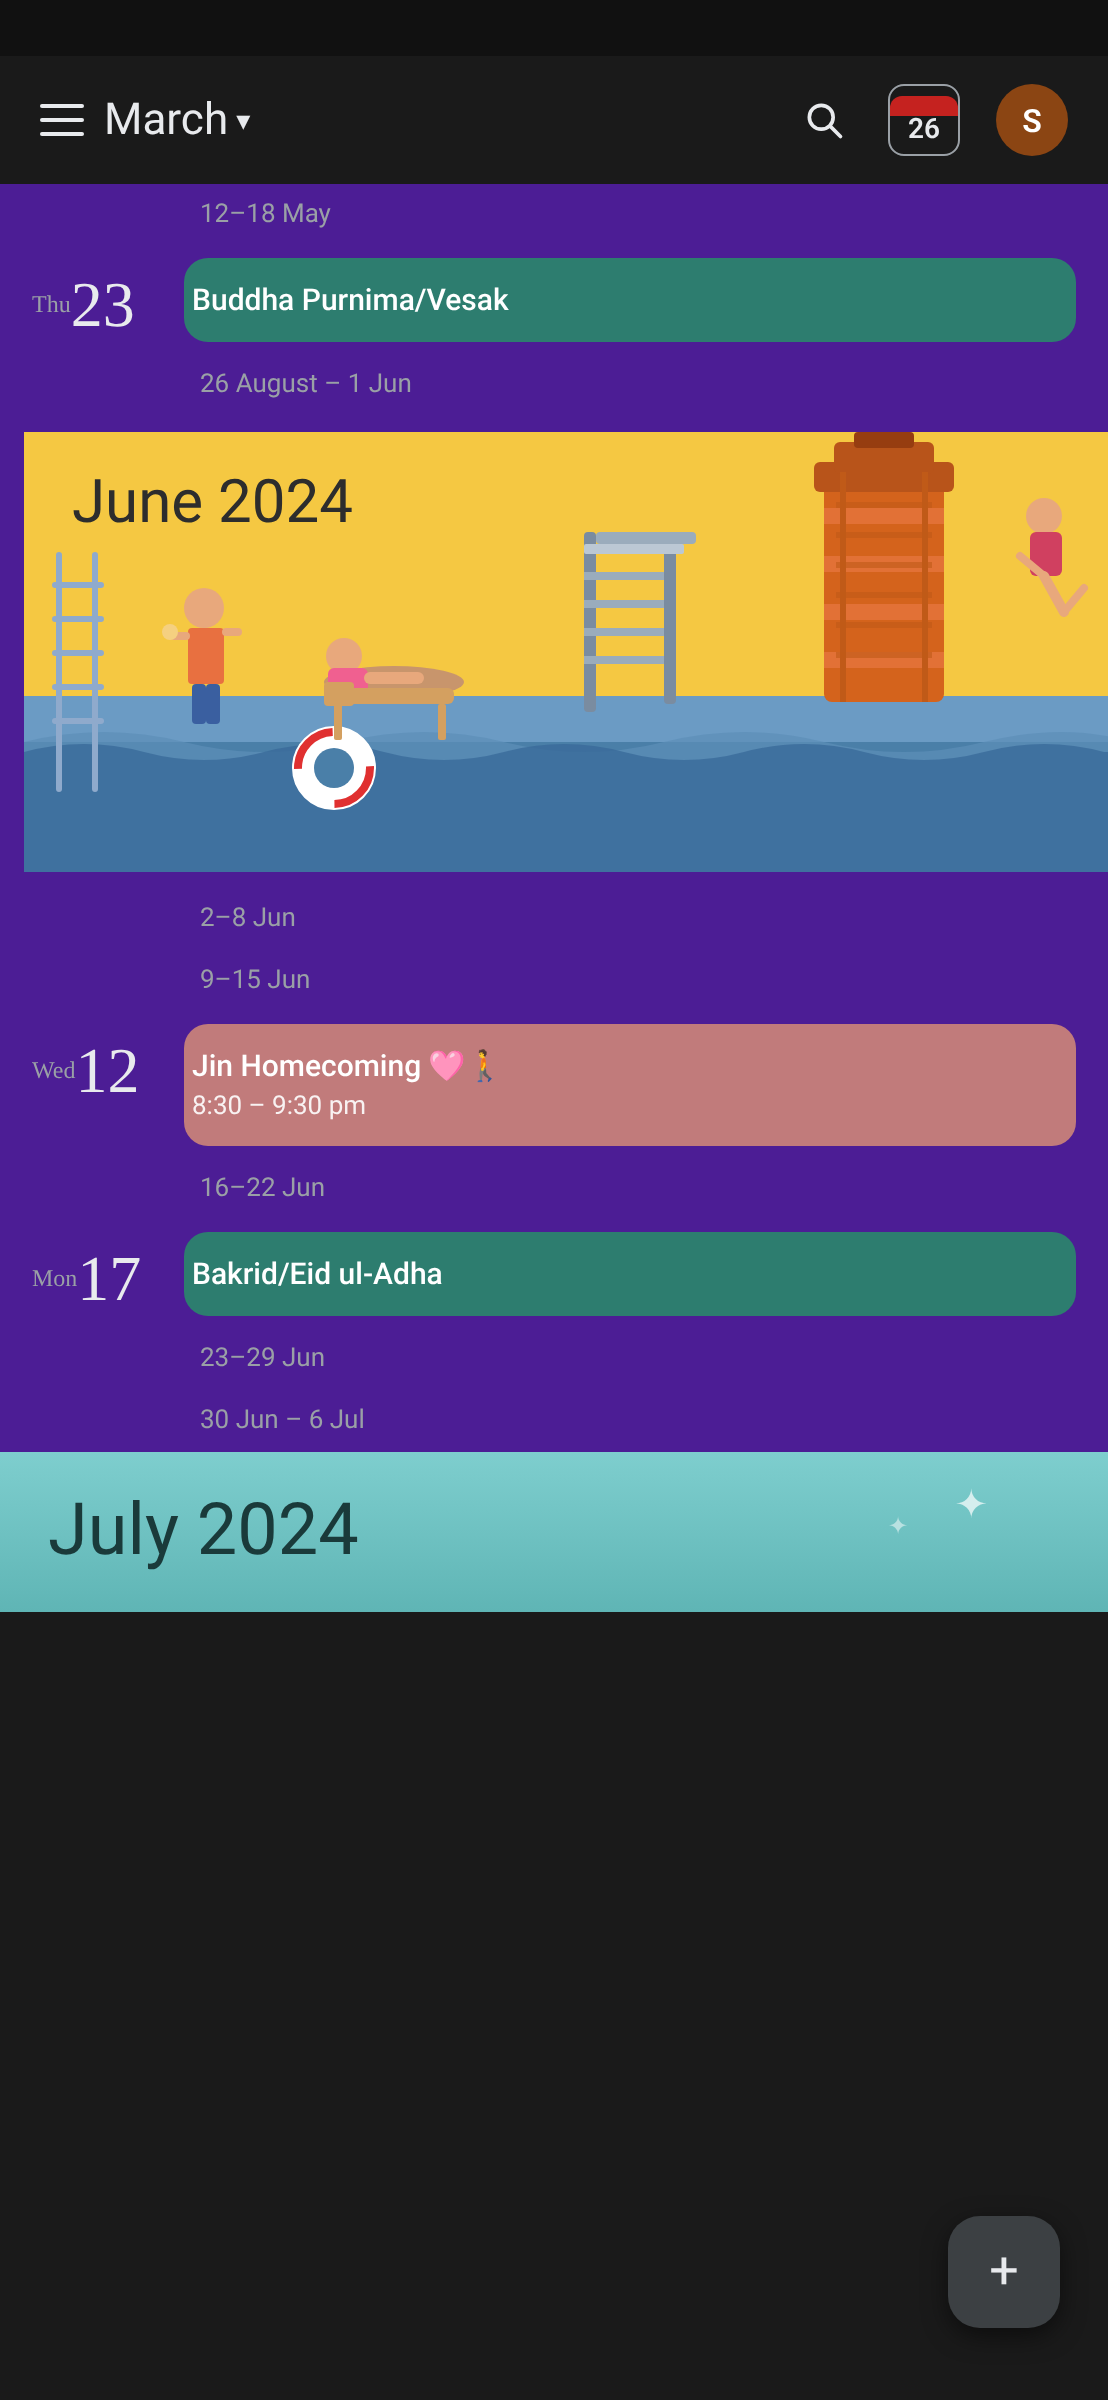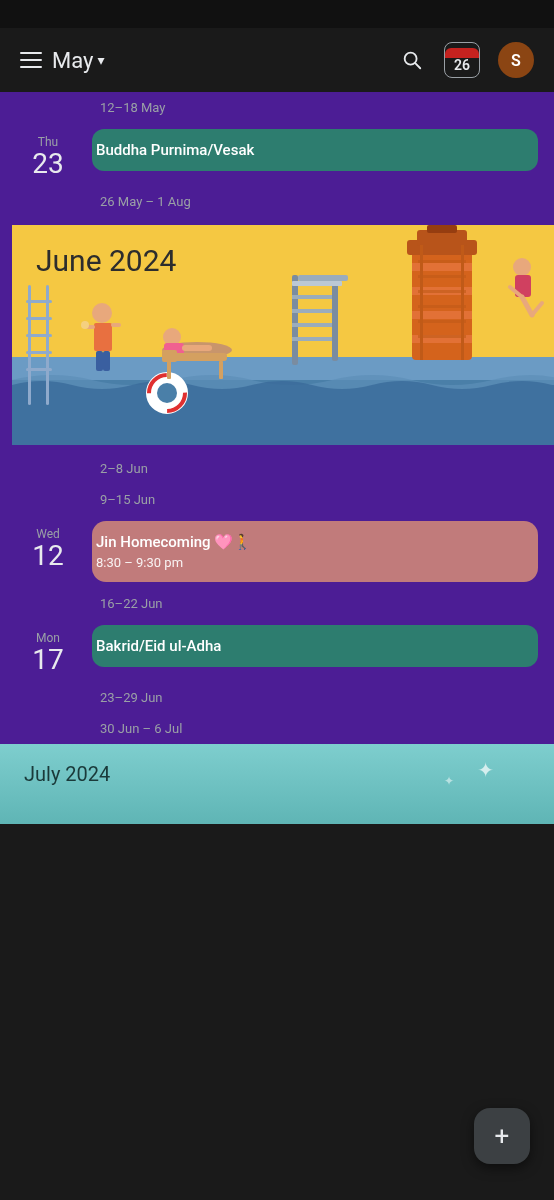--- a/index.html
+++ b/index.html
@@ -133,54 +133,54 @@
       display: flex;
       align-items: flex-start;
       padding: 6px 16px;
       gap: 12px;
     }
 
     .day-label {
       width: 64px;
       min-width: 64px;
       display: flex;
-      flex-direction: column;
+      flex-direction: row;
       align-items: center;
       padding-top: 6px;
+      font-family: Liberation Serif, serif;
     }
 
     .day-name {
       font-size: 12px;
       color: #9aa0a6;
       text-transform: none;
     }
 
     .day-num {
-      font-size: 28px;
+      font-size: 32px;
       font-weight: 400;
       color: #e8eaed;
       line-height: 1.1;
     }
 
     .event-card {
       flex: 1;
       border-radius: 12px;
       padding: 12px 4px;
       font-size: 15px;
     }
 
     .event-teal {
       background: #2d7d6f;
       color: #fff;
     }
 
     .event-pink {
       background: #c17b7b;
       color: #fff;
-      border-radius: 14px;
     }
 
     .event-title {
       font-size: 15px;
       font-weight: 500;
     }
 
     .event-time {
       font-size: 13px;
       opacity: 0.9;
@@ -257,21 +257,21 @@
 <div class="status-bar"></div>
 
 <div class="header">
   <div class="header-left">
     <div class="hamburger-icon">
       <span></span>
       <span></span>
       <span></span>
     </div>
     <div class="month-title">
-      <span>May</span>
+      <span>March</span>
       <span class="dropdown-arrow">▾</span>
     </div>
   </div>
   <div class="header-right">
     <div class="search-icon-wrap">
       <svg width="22" height="22" viewBox="0 0 24 24" fill="none">
         <circle cx="10.5" cy="10.5" r="6.5" stroke="#e8eaed" stroke-width="2"></circle>
         <line x1="15.5" y1="15.5" x2="21" y2="21" stroke="#e8eaed" stroke-width="2" stroke-linecap="round"></line>
       </svg>
     </div>
@@ -296,21 +296,21 @@
     <div class="day-label">
       <span class="day-name">Thu</span>
       <span class="day-num">23</span>
     </div>
     <div class="event-card event-teal">
       <div class="event-title">Buddha Purnima/Vesak</div>
     </div>
   </div>
 
   <div class="week-range">
-    <span>26 May – 1 Aug</span>
+    <span>26 August – 1 Jun</span>
   </div>
 
   <div class="month-banner">
     <div class="june-banner">
       <span class="banner-month-text">June 2024</span>
 
       <svg class="scene-svg" viewBox="0 0 554 220" xmlns="http://www.w3.org/2000/svg">
 
         <rect x="0" y="132" width="554" height="88" fill="#6b9bc4"></rect>
         <rect x="0" y="155" width="554" height="65" fill="#4a7fa8"></rect>
@@ -424,21 +424,21 @@
 
   <div class="week-range">
     <span>23–29 Jun</span>
   </div>
 
   <div class="week-range">
     <span>30 Jun – 6 Jul</span>
   </div>
 
   <div style="position:relative; width:100%; height:80px; background: linear-gradient(to bottom, #7ecece, #5fb5b5); overflow:hidden;">
-    <span style="position:absolute; top:18px; left:24px; font-size:20px; font-weight:400; color:#1a3a3a;">July 2024</span>
+    <span style="position:absolute; top:18px; left:24px; font-size:36px; font-weight:400; color:#1a3a3a;">July 2024</span>
 
     <span style="position:absolute; top:14px; right:60px; font-size:20px; color:rgba(255,255,255,0.7);">✦</span>
     <span style="position:absolute; top:30px; right:100px; font-size:12px; color:rgba(255,255,255,0.5);">✦</span>
   </div>
 
 </div>
 
 <div class="fab">
   <span class="fab-plus">+</span>
 </div>

